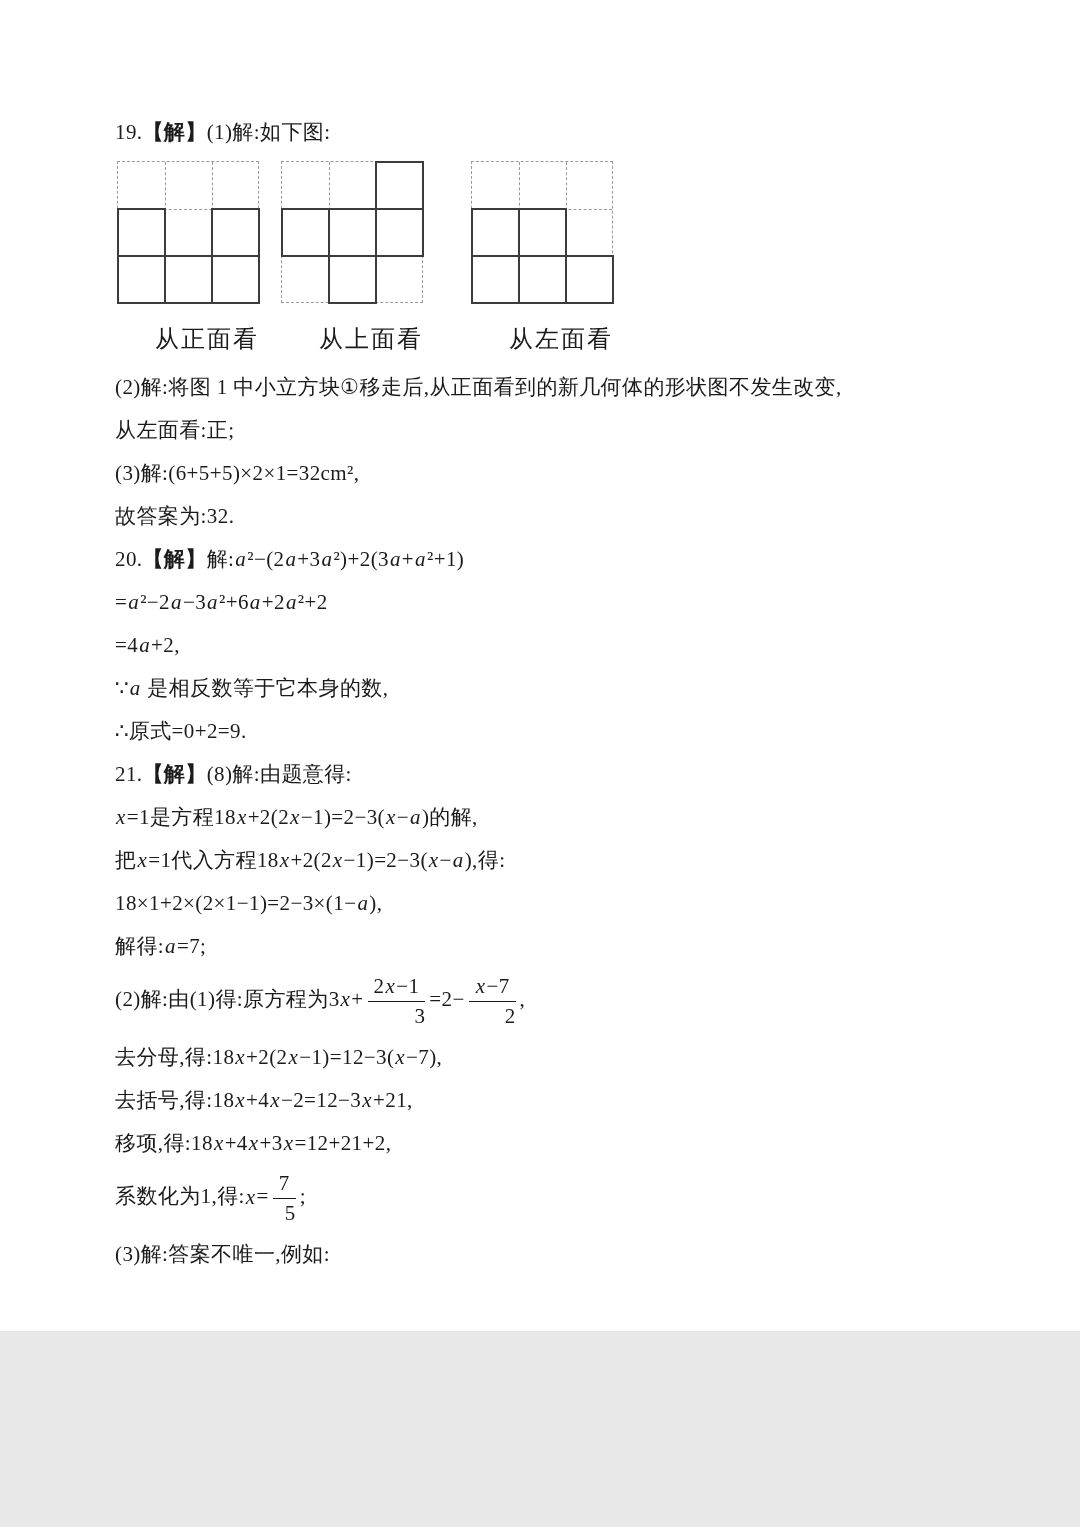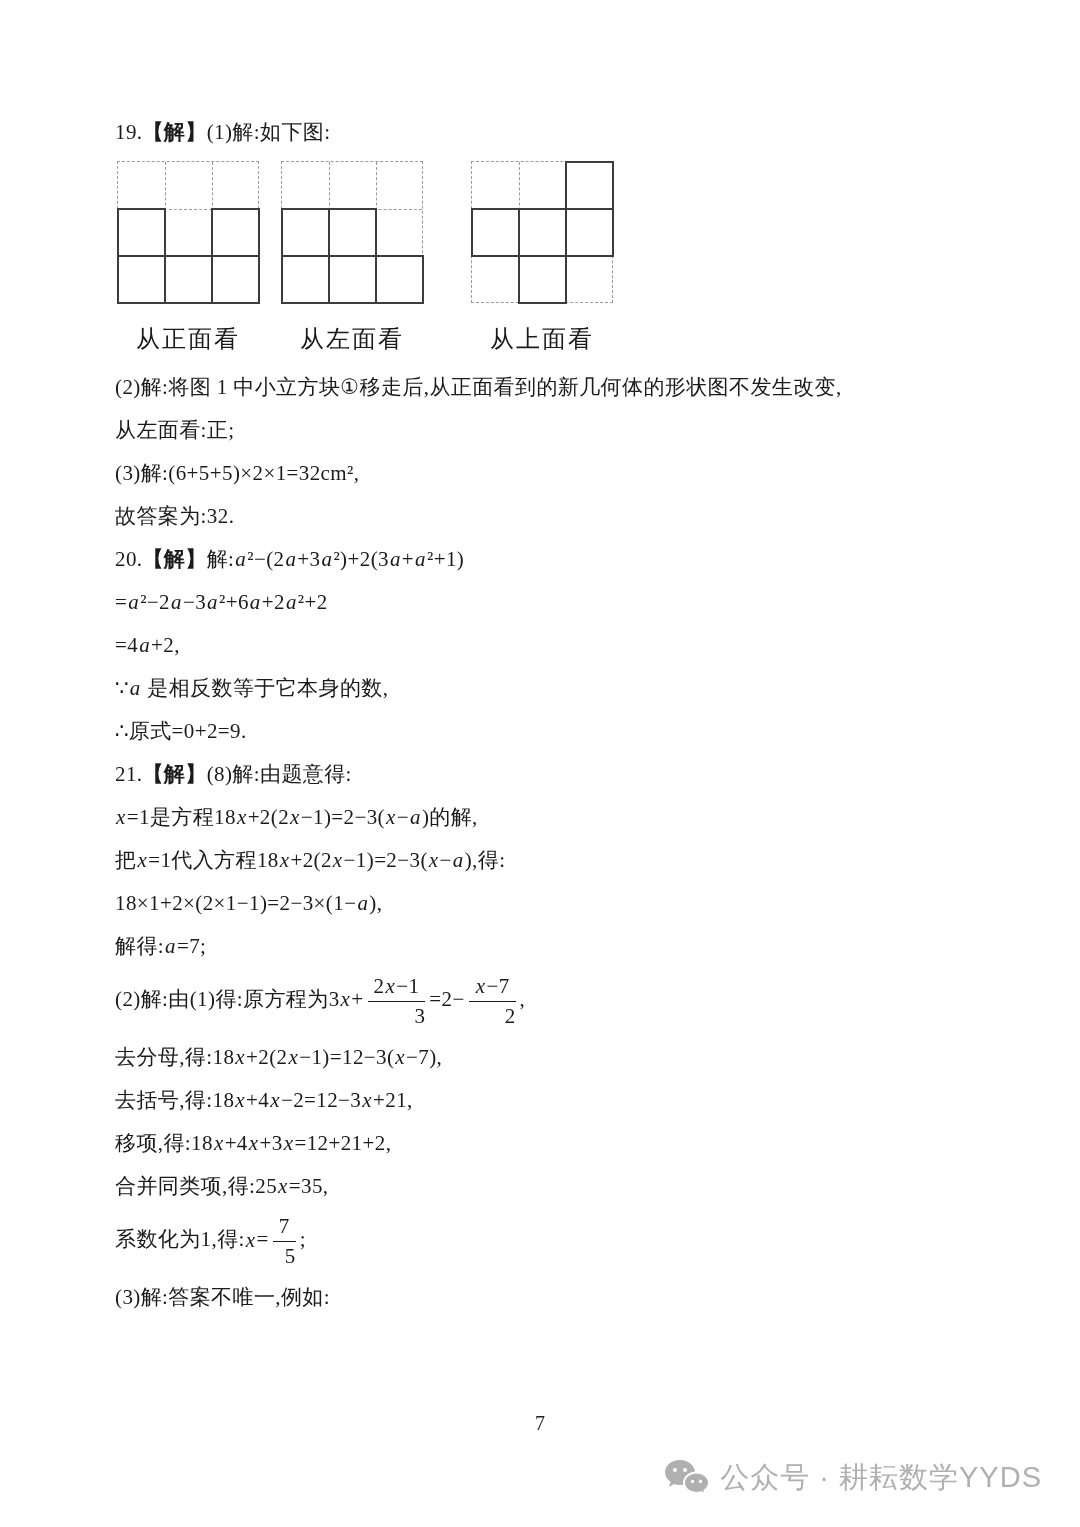--- a/index.html
+++ b/index.html
@@ -1,38 +1,38 @@
 <!DOCTYPE html>
 <html><head>
 <meta charset="utf-8">
 <style>
   html,body{margin:0;padding:0;background:#e8e8e8;}
   .page{
-    width:1080px;height:1527px;position:relative;margin:0 auto;
+    width:1080px;height:1331px;position:relative;margin:0 auto;
     background:#ffffff;box-sizing:border-box;
     padding:118px 100px 0 115px;overflow:hidden;
     font-family:"Liberation Serif","DejaVu Serif","DejaVu Sans",serif;
     color:#1b1b1b;
   }
   p.line{font-size:21px;line-height:28px;margin:0 0 15px;letter-spacing:.4px;}
   p.line i{font-style:italic;padding:0 1px;}
   .bseg{font-weight:bold;}
   
   .fr{display:inline-block;vertical-align:middle;text-align:right;margin:0 4px;line-height:1.1;}
   .fr .n{display:block;padding:0 6px 3px;border-bottom:1.5px solid #1b1b1b;}
   .fr .d{display:block;padding-top:3px;}
   
   .fig-row{display:flex;margin:0 0 18px 2px;}
   .fig + .fig{margin-left:22px;}
   .fig:nth-child(3){margin-left:48px;}
   .grid{width:142px;height:142px;position:relative;border:1px dashed #9a9a9a;box-sizing:border-box;}
   .vl{position:absolute;top:0;bottom:0;width:0;border-left:1px dashed #9a9a9a;}
   .hl{position:absolute;left:0;right:0;height:0;border-top:1px dashed #9a9a9a;}
   .cell{position:absolute;width:49px;height:49px;border:2px solid #3c3c3c;background:#fff;box-sizing:border-box;}
-  .fig-label{text-align:center;font-size:24px;margin-top:20px;letter-spacing:2px;}
+  .fig-label{text-align:right;font-size:24px;margin-top:20px;letter-spacing:2px;}
   
   .pageno{position:absolute;top:1412px;left:0;right:0;text-align:center;font-size:20px;color:#222;}
   .footer{
     position:absolute;top:1458px;right:38px;display:flex;align-items:center;gap:10px;
     color:#b0b0b0;font-family:"Liberation Sans","DejaVu Sans",sans-serif;
     font-size:29px;letter-spacing:1px;
   }
 </style>
 </head>
 <body>
@@ -57,41 +57,41 @@
           <span class="cell" style="left: 93px; top: 93px;"></span>
         </div>
         <div class="fig-label">从正面看</div>
       </div>
       <div class="fig">
         <div class="grid">
           <span class="vl" style="left: 47px;"></span>
           <span class="hl" style="top: 47px;"></span>
           <span class="vl" style="left: 94px;"></span>
           <span class="hl" style="top: 94px;"></span>
+          <span class="cell" style="left: 93px; top: -1px;"></span>
+          <span class="cell" style="left: -1px; top: 46px;"></span>
+          <span class="cell" style="left: 46px; top: 46px;"></span>
+          <span class="cell" style="left: 93px; top: 46px;"></span>
+          <span class="cell" style="left: 46px; top: 93px;"></span>
+        </div>
+        <div class="fig-label">从上面看</div>
+      </div>
+      <div class="fig">
+        <div class="grid">
+          <span class="vl" style="left: 47px;"></span>
+          <span class="hl" style="top: 47px;"></span>
+          <span class="vl" style="left: 94px;"></span>
+          <span class="hl" style="top: 94px;"></span>
           <span class="cell" style="left: -1px; top: 46px;"></span>
           <span class="cell" style="left: 46px; top: 46px;"></span>
           <span class="cell" style="left: -1px; top: 93px;"></span>
           <span class="cell" style="left: 46px; top: 93px;"></span>
           <span class="cell" style="left: 93px; top: 93px;"></span>
         </div>
         <div class="fig-label">从左面看</div>
-      </div>
-      <div class="fig">
-        <div class="grid">
-          <span class="vl" style="left: 47px;"></span>
-          <span class="hl" style="top: 47px;"></span>
-          <span class="vl" style="left: 94px;"></span>
-          <span class="hl" style="top: 94px;"></span>
-          <span class="cell" style="left: 93px; top: -1px;"></span>
-          <span class="cell" style="left: -1px; top: 46px;"></span>
-          <span class="cell" style="left: 46px; top: 46px;"></span>
-          <span class="cell" style="left: 93px; top: 46px;"></span>
-          <span class="cell" style="left: 46px; top: 93px;"></span>
-        </div>
-        <div class="fig-label">从上面看</div>
       </div>
     </div>
 
   <div id="post-lines">
       <p class="line"><span>(2)解:将图 1 中小立方块①移走后,从正面看到的新几何体的形状图不发生改变,</span></p>
       <p class="line"><span>从左面看:正;</span></p>
       <p class="line"><span>(3)解:(6+5+5)×2×1=32cm²,</span></p>
       <p class="line"><span>故答案为:32.</span></p>
       <p class="line"><span>20.</span><span class="bseg">【解】</span><span>解:<i>a</i>²−(2<i>a</i>+3<i>a</i>²)+2(3<i>a</i>+<i>a</i>²+1)</span></p>
       <p class="line"><span>=<i>a</i>²−2<i>a</i>−3<i>a</i>²+6<i>a</i>+2<i>a</i>²+2</span></p>
@@ -100,21 +100,20 @@
       <p class="line"><span>∴原式=0+2=9.</span></p>
       <p class="line"><span>21.</span><span class="bseg">【解】</span><span>(8)解:由题意得:</span></p>
       <p class="line"><span><i>x</i>=1是方程18<i>x</i>+2(2<i>x</i>−1)=2−3(<i>x</i>−<i>a</i>)的解,</span></p>
       <p class="line"><span>把<i>x</i>=1代入方程18<i>x</i>+2(2<i>x</i>−1)=2−3(<i>x</i>−<i>a</i>),得:</span></p>
       <p class="line"><span>18×1+2×(2×1−1)=2−3×(1−<i>a</i>),</span></p>
       <p class="line"><span>解得:<i>a</i>=7;</span></p>
       <p class="line"><span>(2)解:由(1)得:原方程为3<i>x</i>+</span><span class="fr"><span class="n">2<i>x</i>−1</span><span class="d">3</span></span><span>=2−</span><span class="fr"><span class="n"><i>x</i>−7</span><span class="d">2</span></span><span>,</span></p>
       <p class="line"><span>去分母,得:18<i>x</i>+2(2<i>x</i>−1)=12−3(<i>x</i>−7),</span></p>
       <p class="line"><span>去括号,得:18<i>x</i>+4<i>x</i>−2=12−3<i>x</i>+21,</span></p>
       <p class="line"><span>移项,得:18<i>x</i>+4<i>x</i>+3<i>x</i>=12+21+2,</span></p>
-      <p class="line"><span>合并同类项,得:25<i>x</i>=35,</span></p>
       <p class="line"><span>系数化为1,得:<i>x</i>=</span><span class="fr"><span class="n">7</span><span class="d">5</span></span><span>;</span></p>
       <p class="line"><span>(3)解:答案不唯一,例如:</span></p>
     </div>
 
   <div class="pageno">7</div>
 
   <div class="footer">
     <svg width="46" height="38" viewBox="0 0 46 38" aria-hidden="true">
       <g fill="#b0b0b0">
         <path d="M16 1C7.7 1 1 6.5 1 13.3c0 3.9 2.2 7.3 5.6 9.6l-1.8 5 5.3-2.9c1.9.6 3.9 1 6 1 8.3 0 15-5.5 15-12.3S24.3 1 16 1z"></path>

